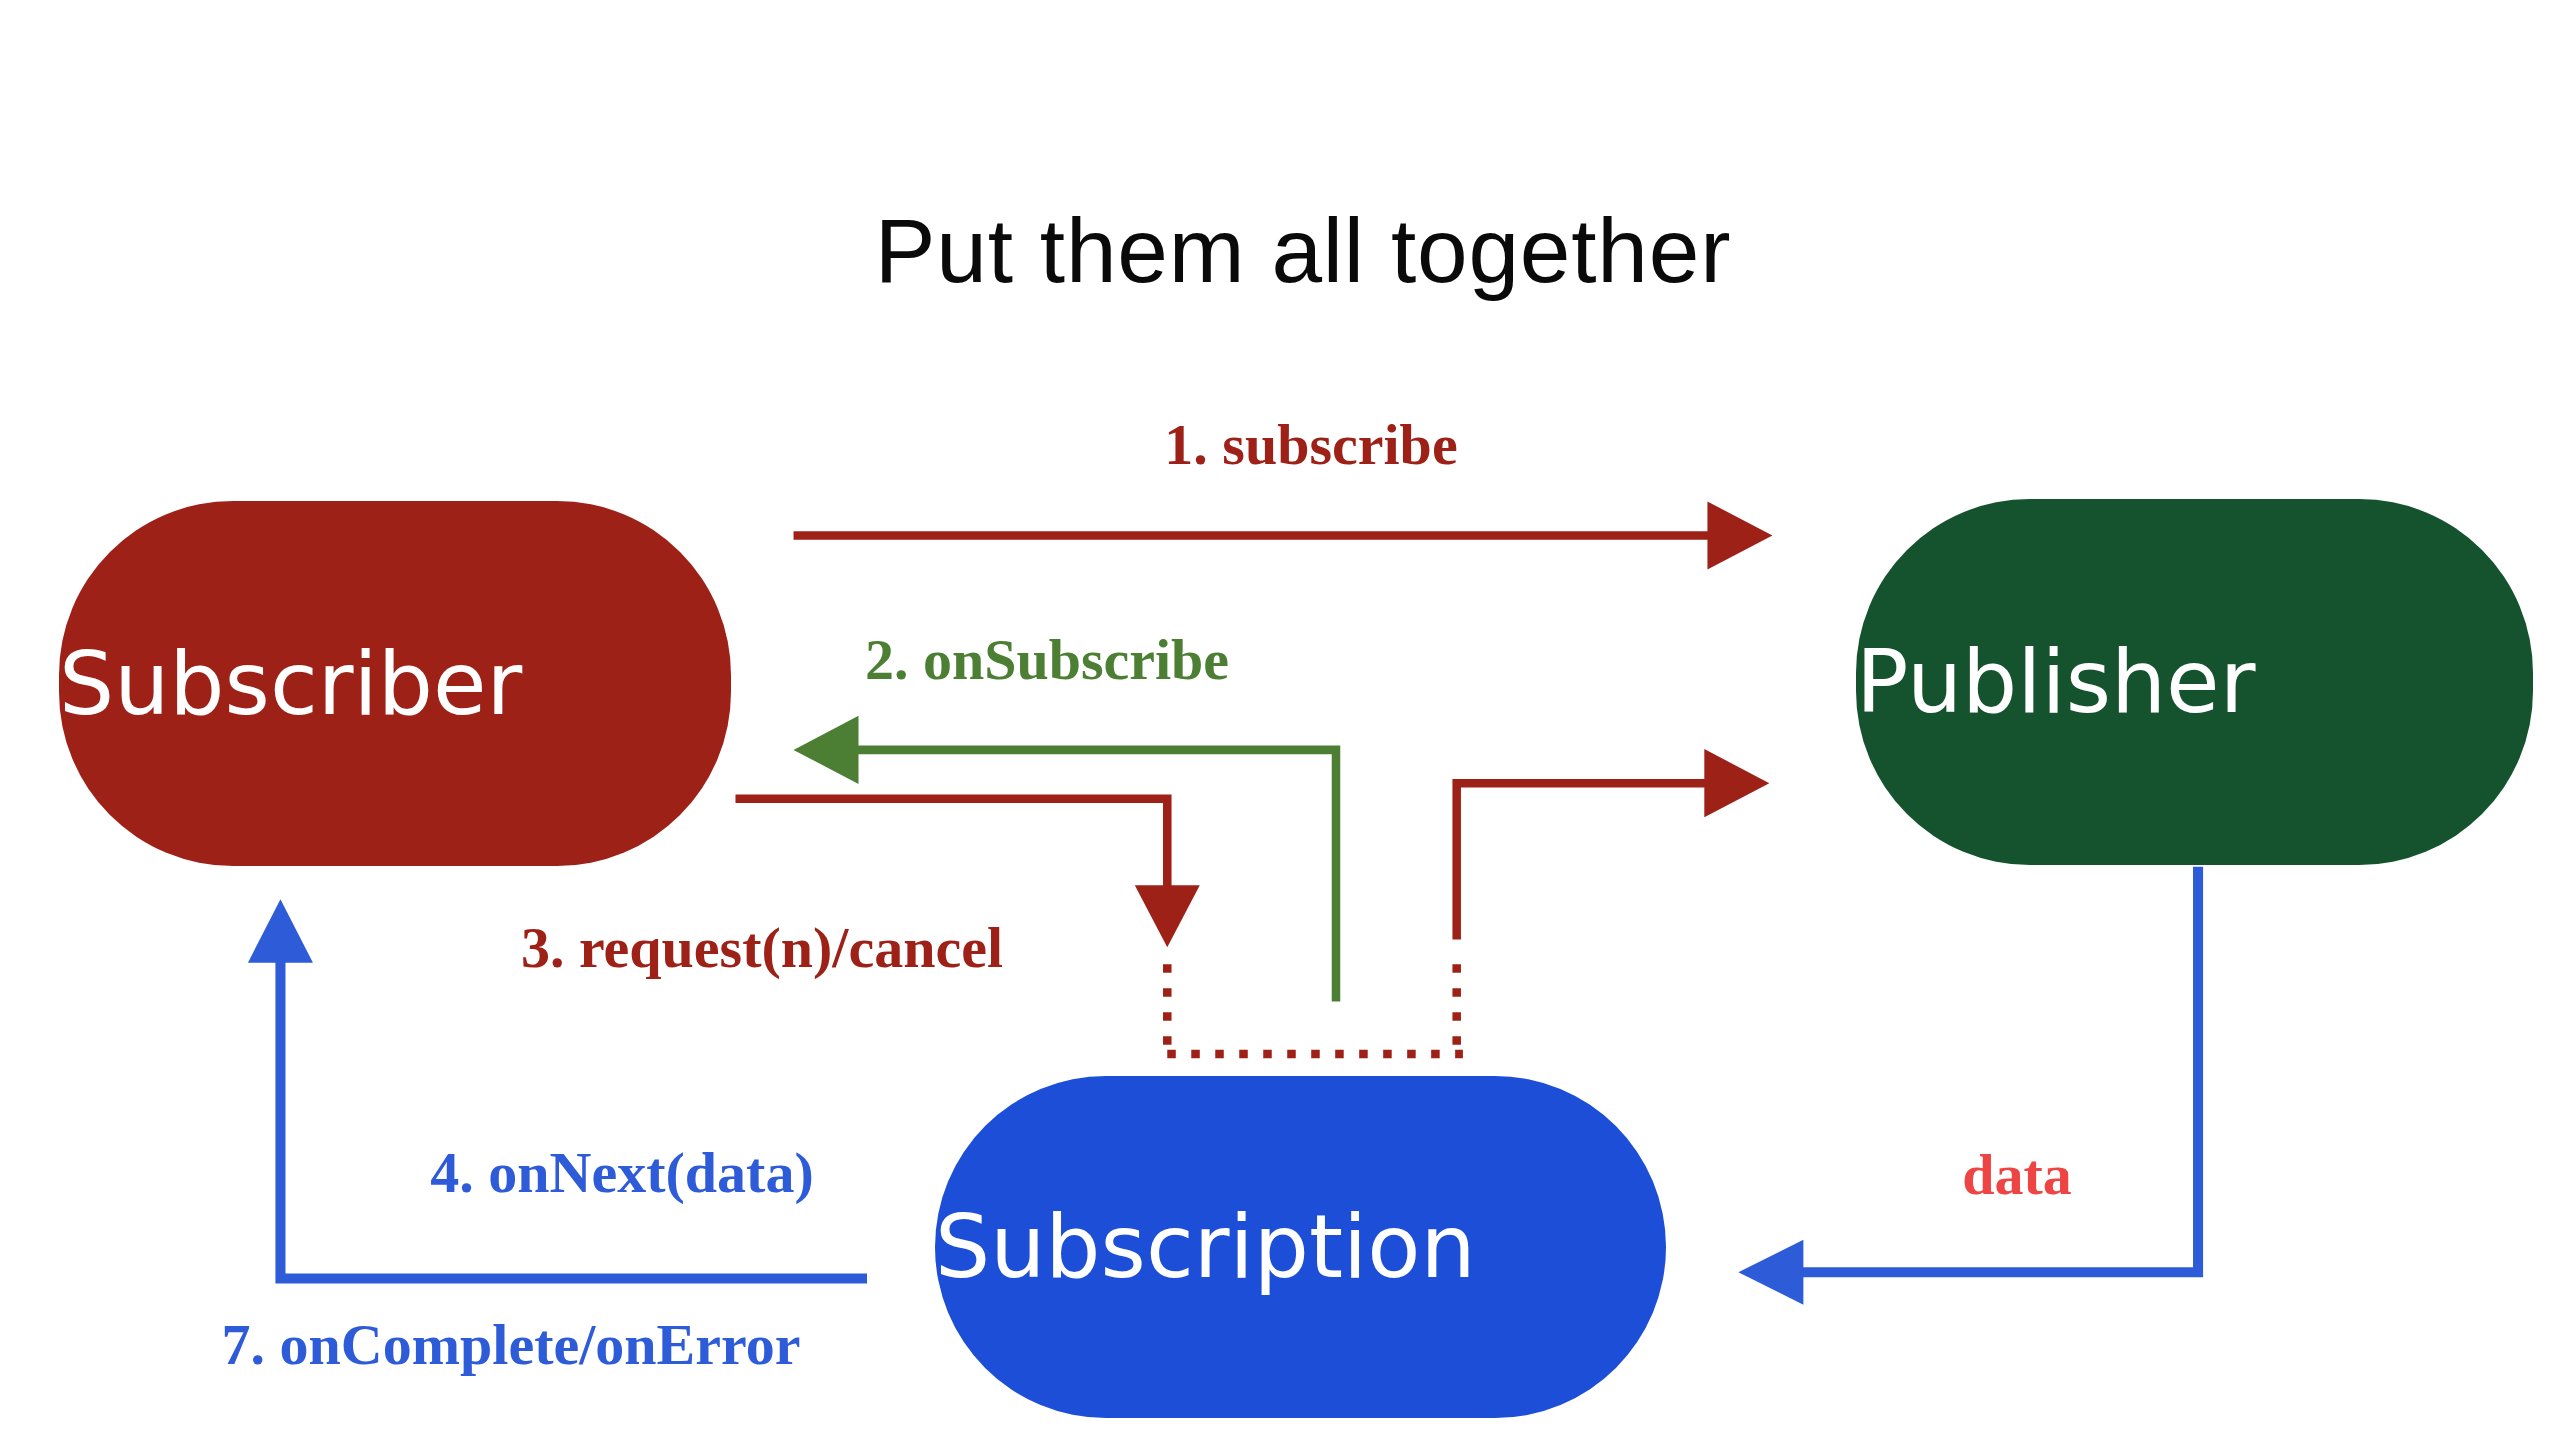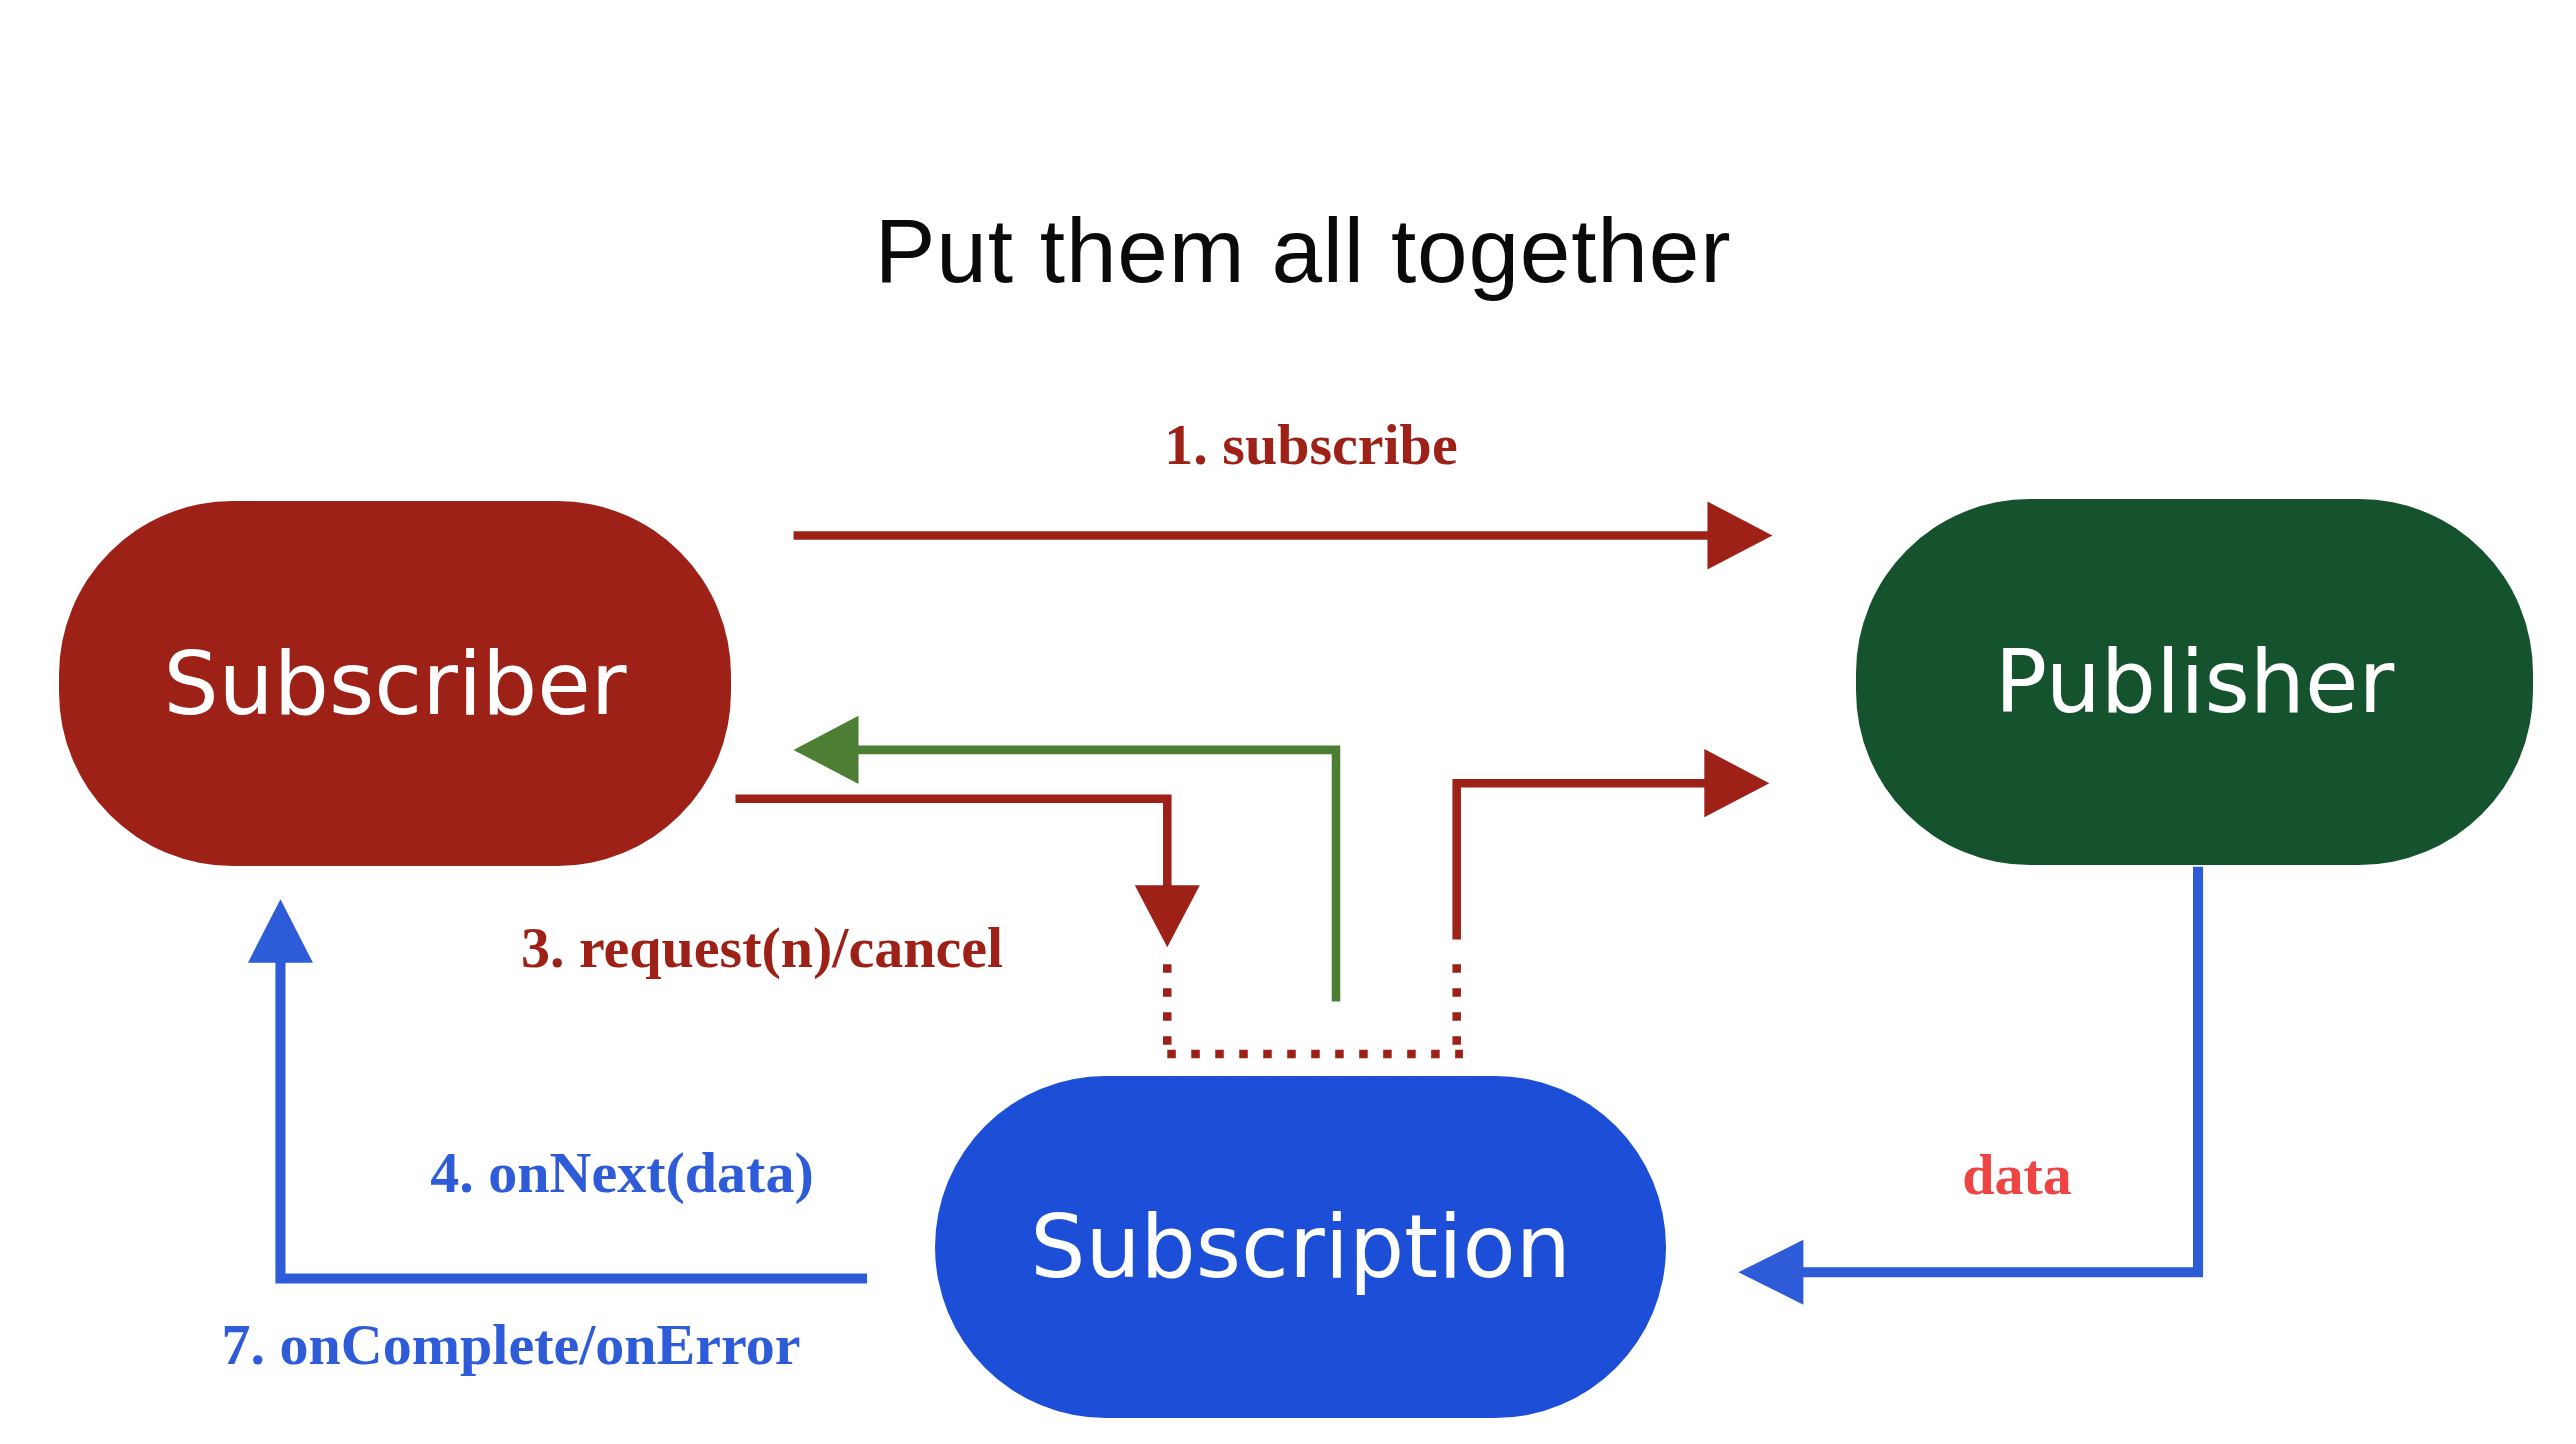--- a/index.html
+++ b/index.html
@@ -15,21 +15,21 @@
   .title {
     position: absolute; left: 1303px; top: 203px;
     transform: translate(-50%, -50%);
     font-size: 91px; letter-spacing: 0.8px;
     color: #0a0a0a; white-space: nowrap;
     font-family: "Liberation Sans", sans-serif;
   }
 
   .node {
     position: absolute;
-    display: flex; align-items: center; justify-content: center;
+    display: flex; align-items: center; 
     border-radius: 174px;
     font-family: "DejaVu Sans", sans-serif;
     font-size: 87px; font-weight: 500;
     white-space: nowrap;
   }
   .node-subscriber   { left: 59px;   top: 453px;  width: 672px; height: 365px; }
   .node-publisher    { left: 1856px; top: 451px;  width: 677px; height: 366px; }
   .node-subscription { left: 935px; top: 1028px; width: 731px; height: 342px; }
 
   .step-label {
@@ -85,20 +85,21 @@
   <div class="node node-publisher" style="background-color: #14532d; color: rgb(255, 255, 255);">
     <span>Publisher</span>
   </div>
 
   <div class="node node-subscription" style="background-color: #1d4ed8; color: rgb(255, 255, 255);">
     <span>Subscription</span>
   </div>
 
   <div class="step-label lbl-step1" style="color: rgb(158, 33, 24);">1. subscribe</div>
 
+  <div class="step-label lbl-step2" style="color: rgb(76, 127, 51);">2. onSubscribe</div>
 
   <div class="step-label lbl-step3" style="color: rgb(158, 33, 24);">3. request(n)/cancel</div>
 
   <div class="step-label lbl-step4" style="color: rgb(46, 91, 215);">4. onNext(data)</div>
 
   <div class="step-label lbl-step5" style="color: rgb(46, 91, 215);">7. onComplete/onError</div>
 
   <div class="step-label lbl-data" style="color: #ef4444;">data</div>
 
 </div>

